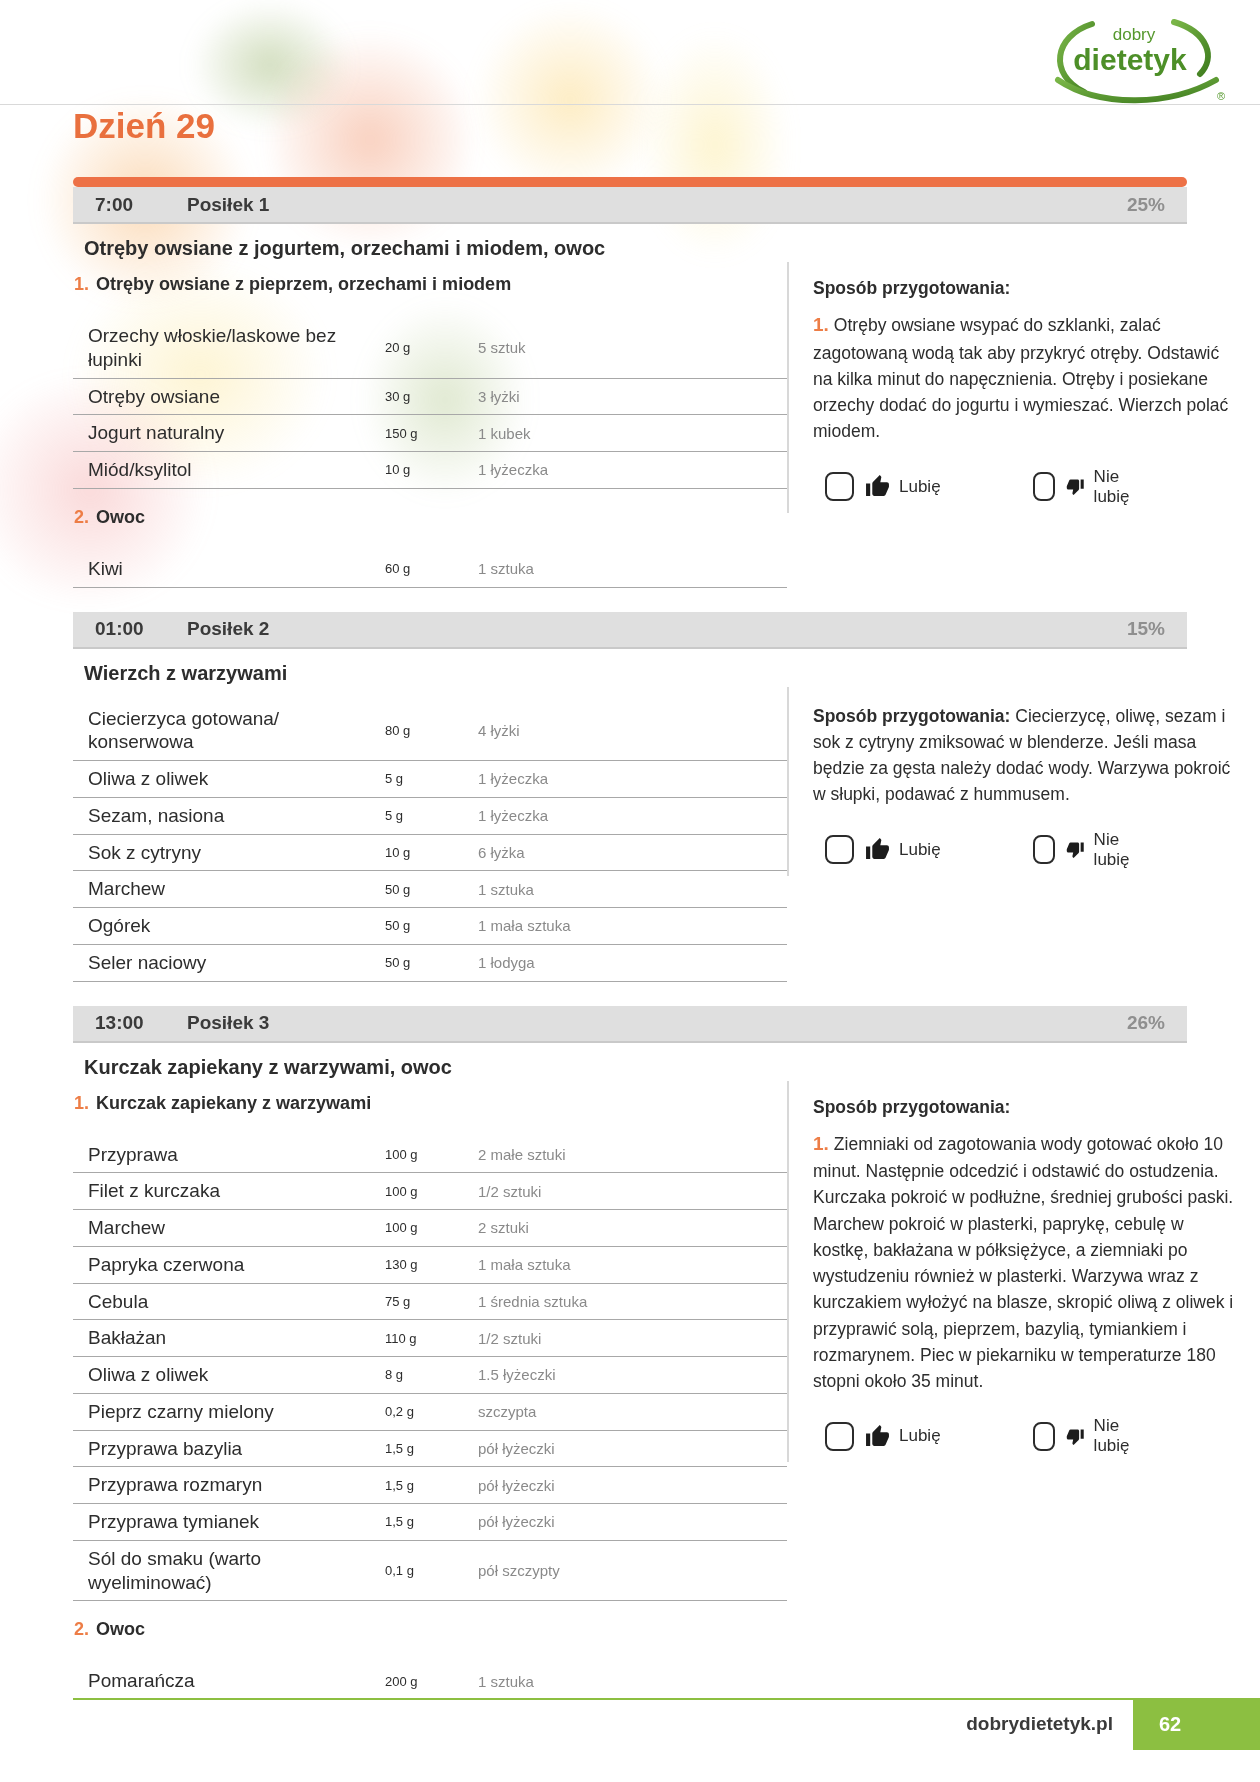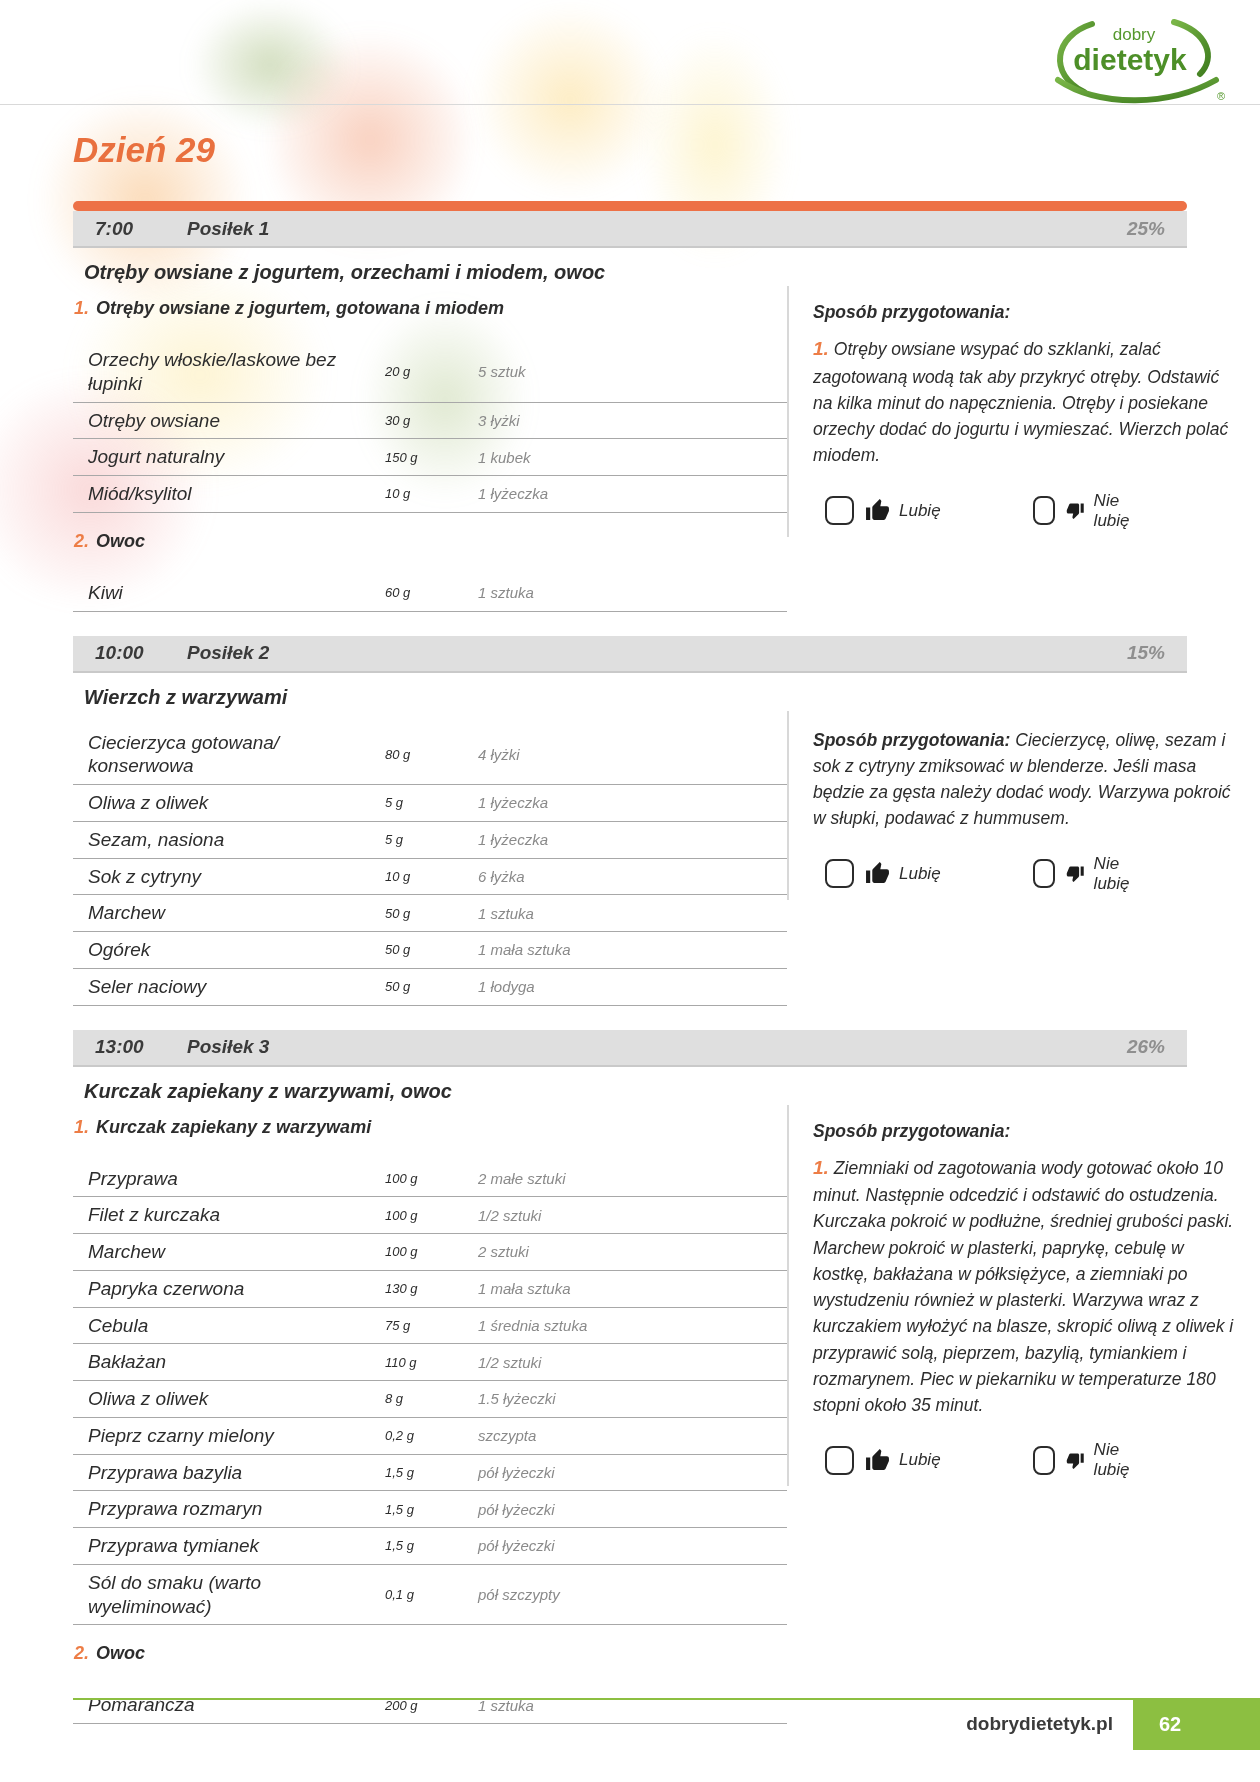--- a/index.html
+++ b/index.html
@@ -15,21 +15,21 @@
   .b-slice{left:470px;top:0px;width:200px;height:200px;background:radial-gradient(circle,rgba(250,200,80,.35),rgba(250,200,80,0) 68%);}
   .b-lemon1{left:640px;top:30px;width:150px;height:230px;background:radial-gradient(ellipse,rgba(250,225,120,.35),rgba(250,225,120,0) 70%);}
   .b-lemon2{left:70px;top:260px;width:260px;height:230px;background:radial-gradient(ellipse,rgba(250,220,110,.30),rgba(250,220,110,0) 70%);}
   .b-leaf2{left:360px;top:300px;width:170px;height:200px;background:radial-gradient(ellipse,rgba(150,180,100,.30),rgba(150,180,100,0) 70%);}
   .b-grape{left:-40px;top:380px;width:260px;height:220px;background:radial-gradient(circle,rgba(240,140,140,.33),rgba(240,140,140,0) 70%);}
 
   .top-rule{position:absolute;left:0;right:0;top:104px;height:1px;background:#d9d9d9;}
 
   .logo{position:absolute;right:28px;top:14px;width:204px;height:92px;}
 
-  .content{position:absolute;left:73px;top:120px;width:1114px;font-style:italic;}
+  .content{position:absolute;left:73px;top:96px;width:1114px;}
 
   h1.day{font-size:35px;font-weight:bold;color:#e9703e;margin:12px 0 33px 0;line-height:36px;}
   .orange-bar{height:10px;background:#ed7146;border-radius:5px;}
 
   .meal-bar{height:37px;background:#dfdfdf;border-bottom:2px solid #c9c9c9;display:flex;align-items:center;padding:0 22px;box-sizing:border-box;}
   .meal-time{width:92px;font-size:19px;font-weight:bold;color:#3a3a3a;}
   .meal-name{flex:1;font-size:19px;font-weight:bold;color:#3a3a3a;}
   .meal-percent{font-size:19px;font-weight:bold;color:#8f8f8f;}
   .meal-section{margin-bottom:24px;}
   .dish-title{font-size:20px;font-weight:bold;margin:13px 0 2px 11px;}
@@ -105,21 +105,21 @@
       <div class="meal-bar">
         <span class="meal-time">7:00</span>
         <span class="meal-name">Posiłek 1</span>
         <span class="meal-percent">25%</span>
       </div>
       <div class="dish-title">Otręby owsiane z jogurtem, orzechami i miodem, owoc</div>
       <div class="meal-body">
         <div class="left-col">
           <div class="group-head">
             <span class="group-num">1.</span>
-            <span>Otręby owsiane z jogurtem, gotowana i miodem</span>
+            <span>Otręby owsiane z pieprzem, orzechami i miodem</span>
           </div>
           <div class="rows">
 
               <div class="row">
                 <div class="row-name">Orzechy włoskie/laskowe bez łupinki</div>
                 <div class="row-amount">20 g</div>
                 <div class="row-measure">5 sztuk</div>
               </div>
 
               <div class="row">
@@ -173,21 +173,21 @@
                 </svg>
               <span class="like-label">Nie lubię</span>
             </div>
           </div>
         </div>
       </div>
     </div>
 
     <div class="meal-section">
       <div class="meal-bar">
-        <span class="meal-time">10:00</span>
+        <span class="meal-time">01:00</span>
         <span class="meal-name">Posiłek 2</span>
         <span class="meal-percent">15%</span>
       </div>
       <div class="dish-title">Wierzch z warzywami</div>
       <div class="meal-body">
         <div class="left-col">
           <div class="rows" style="margin-top:14px;">
 
               <div class="row">
                 <div class="row-name">Ciecierzyca gotowana/ konserwowa</div>

